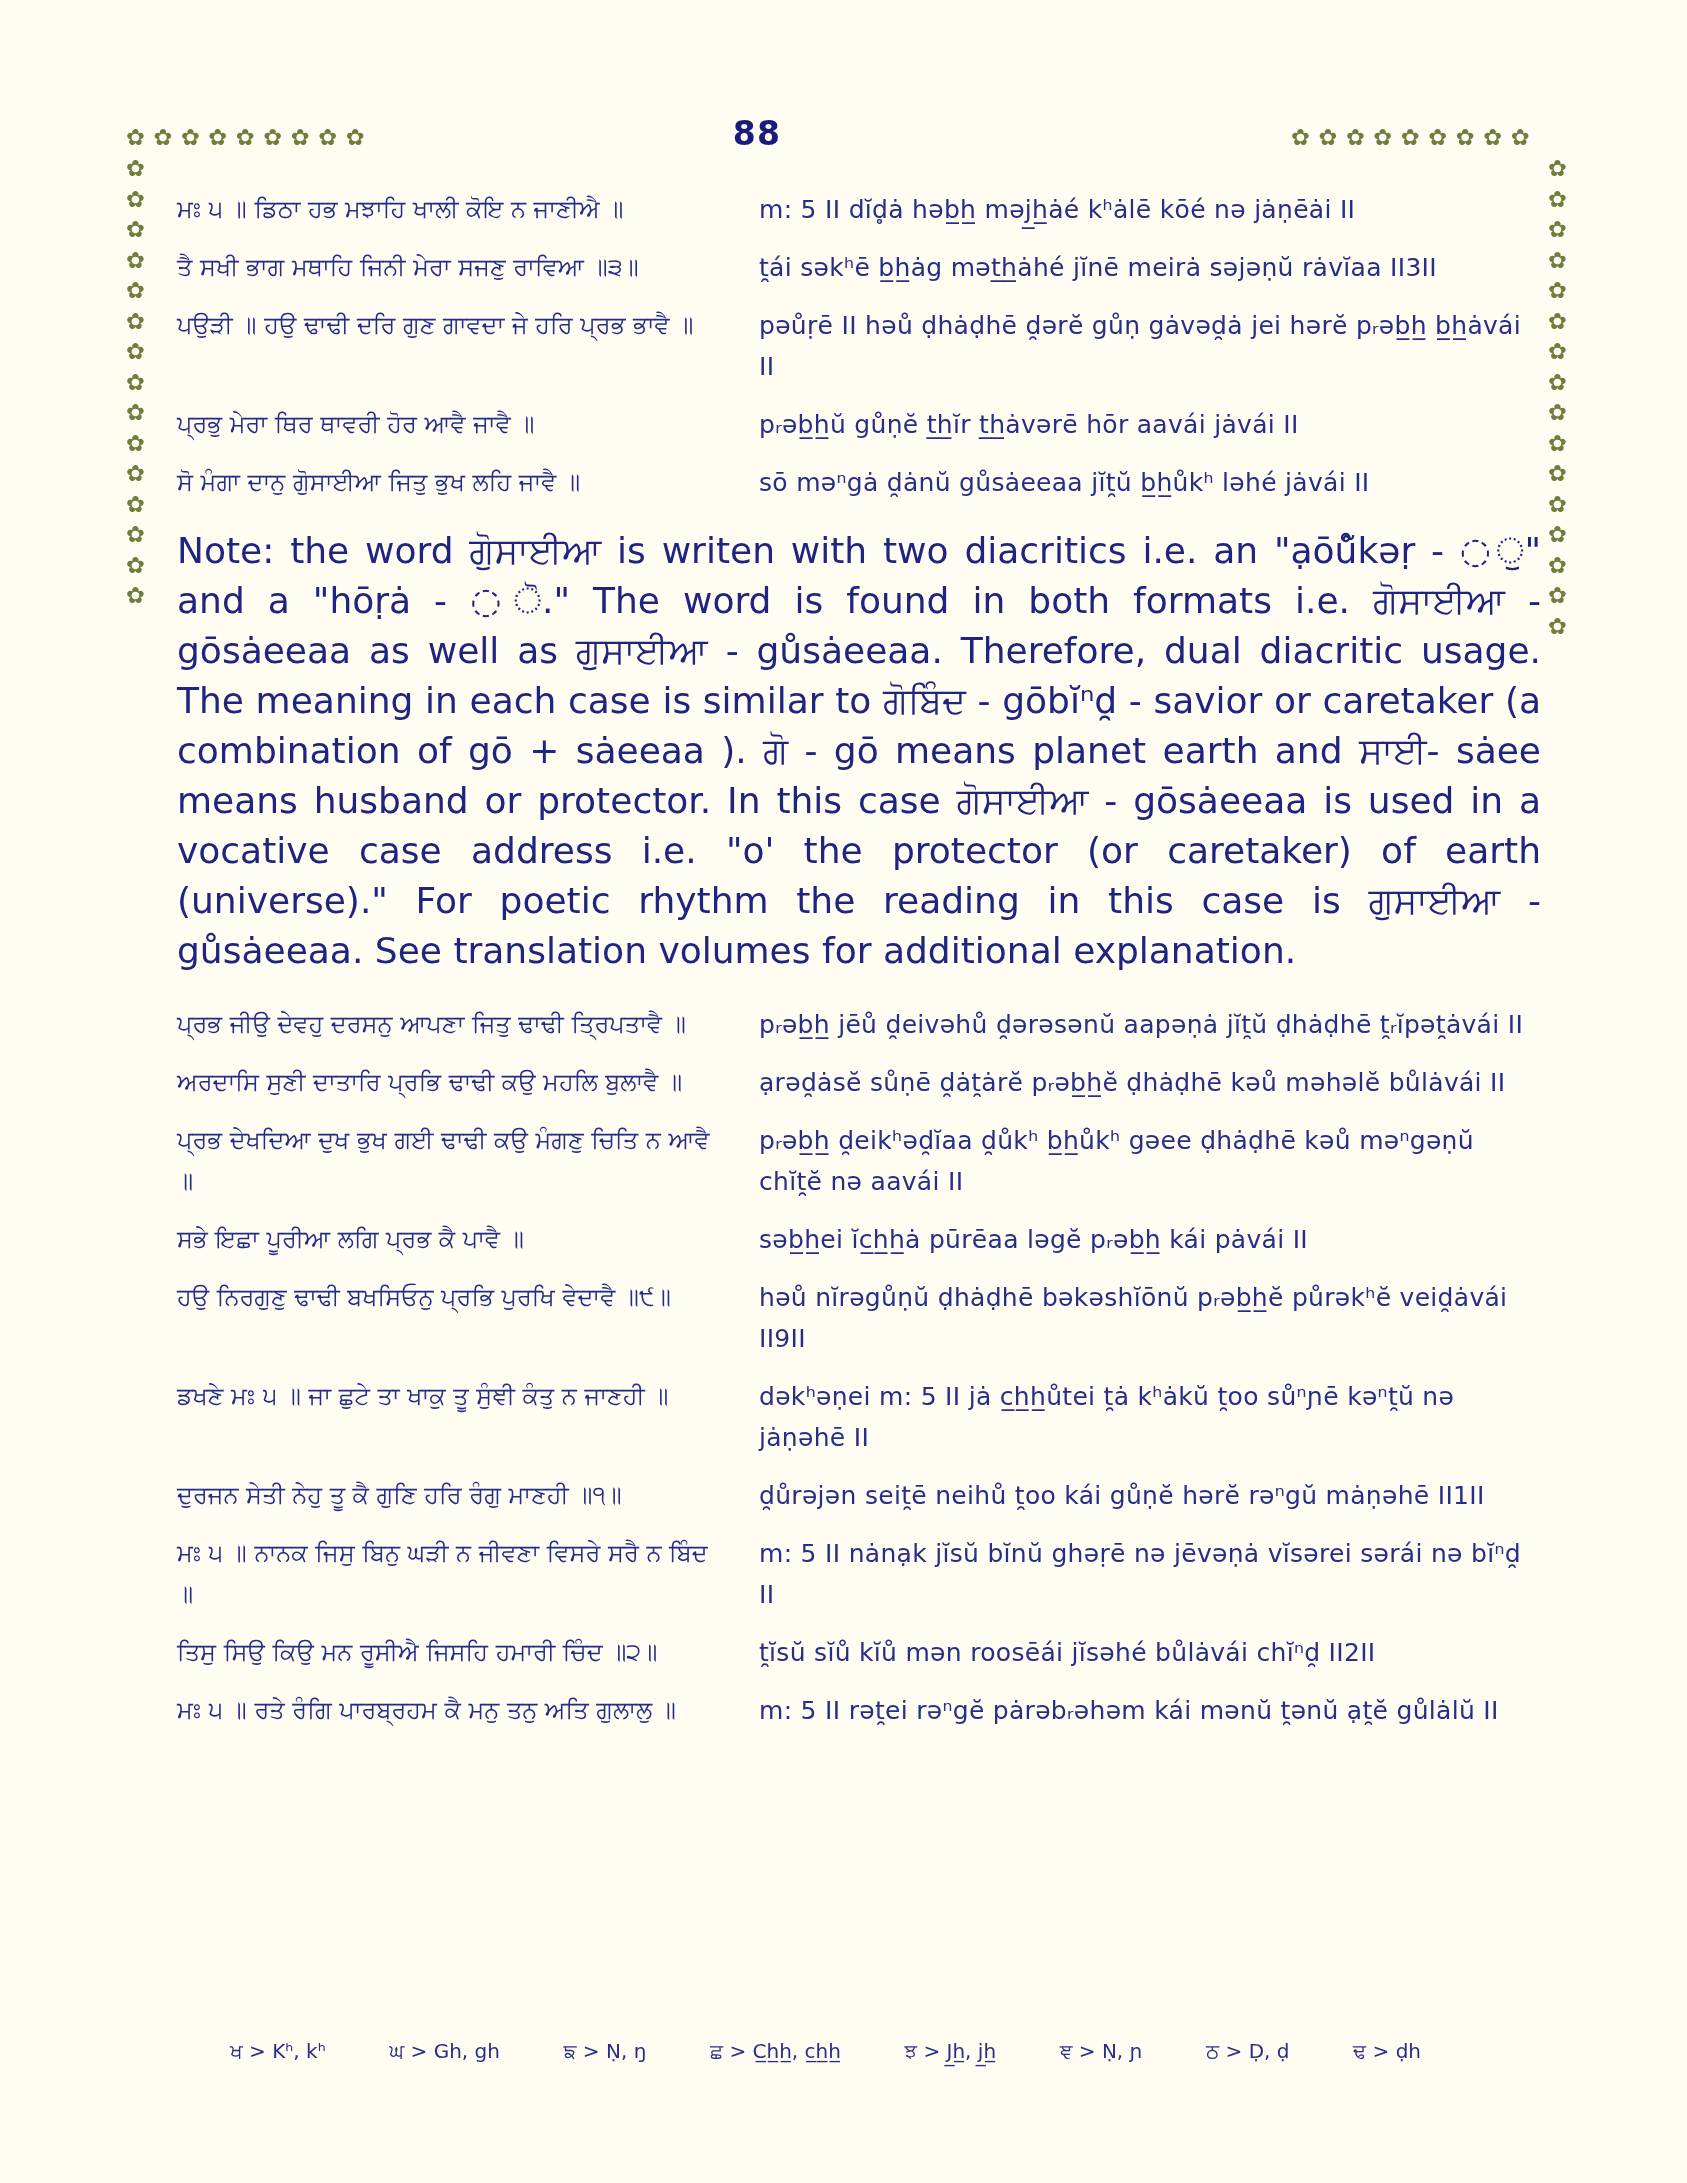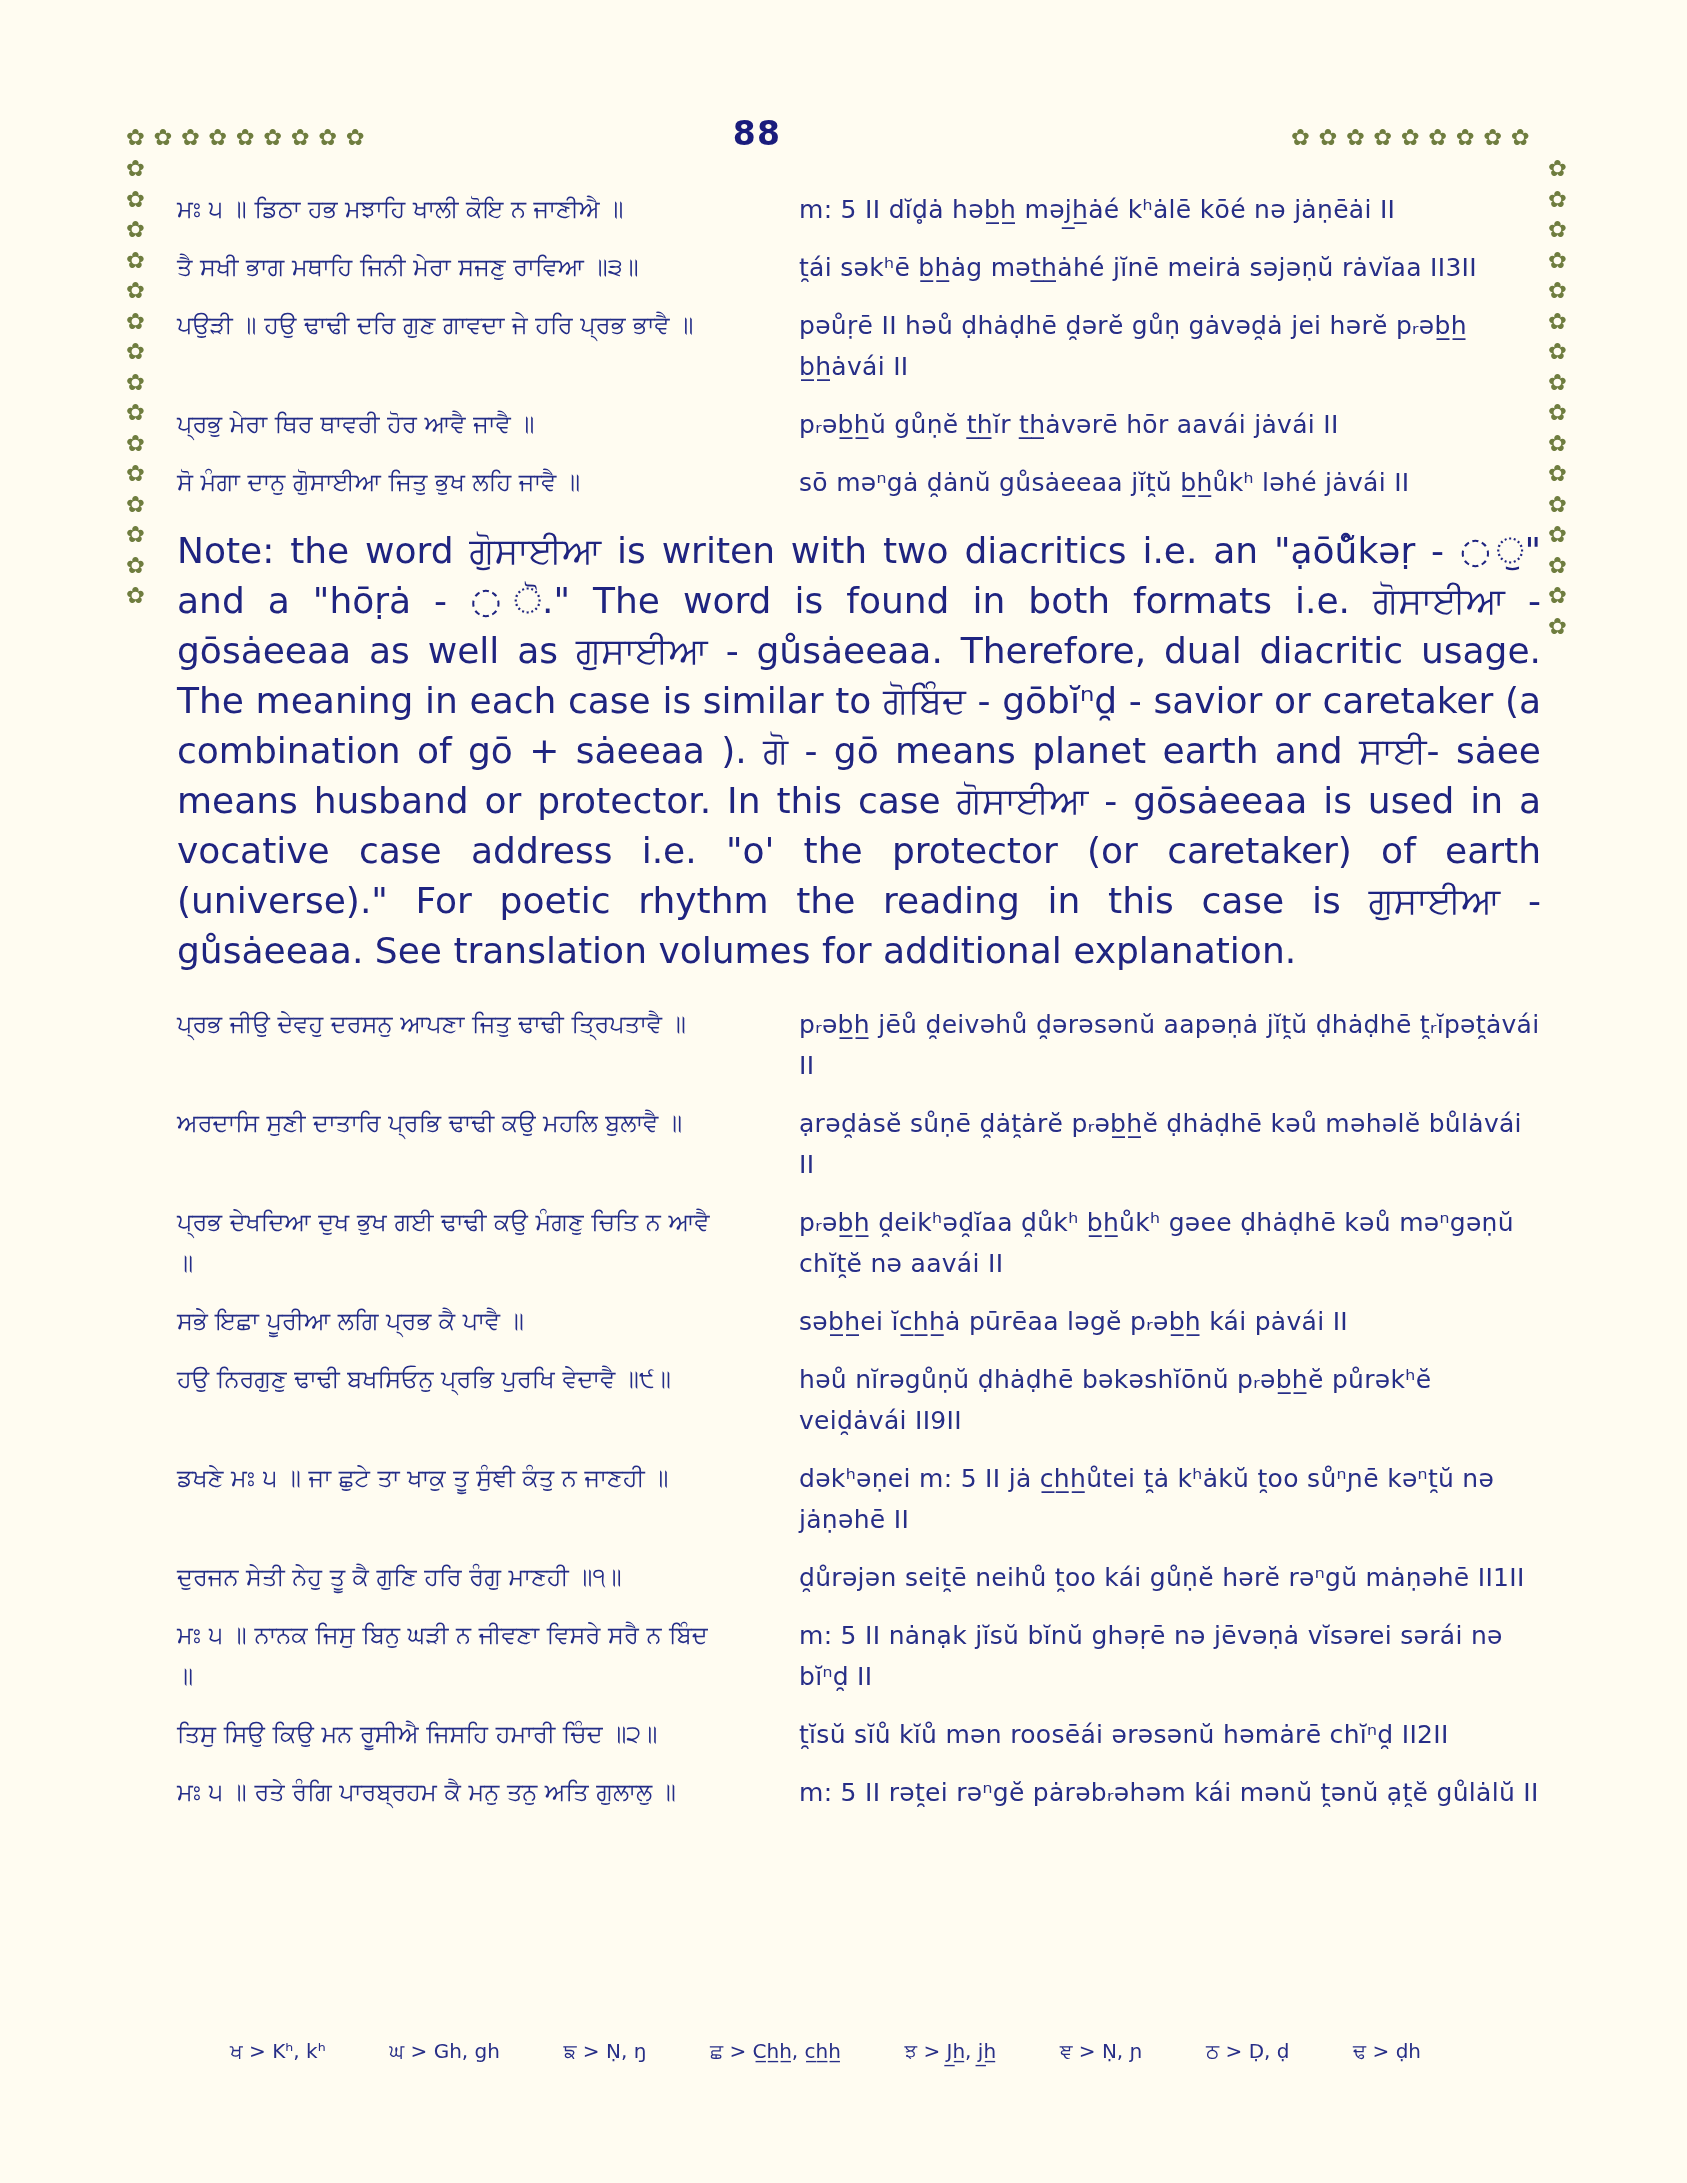--- a/index.html
+++ b/index.html
@@ -26,21 +26,21 @@
   .orn-col-right{left:1548px;}
   
   .content{position:absolute;left:177px;top:189px;width:1364px;}
   .vrow{display:flex;margin-bottom:17px;}
   .cg{
     width:582px;min-width:582px;box-sizing:border-box;padding-right:36px;
     font-size:24px;line-height:41px;color:#232C87;
   }
   .ct{
     width:782px;box-sizing:border-box;
-    font-size:25px;line-height:41px;color:#272E87;letter-spacing:0.3px;margin-left:40px;
+    font-size:25px;line-height:41px;color:#272E87;letter-spacing:0.3px;
   }
   .note{
     margin:22.5px 0 28px 0;
     font-size:36px;line-height:50px;text-align:justify;color:#1F2480;
   }
   
   .legend{
     position:absolute;left:230px;top:2039px;width:1191px;
     font-size:20px;color:#272E87;
   }
@@ -164,21 +164,21 @@
         <div class="vrow">
           <div class="cg">ਦੁਰਜਨ ਸੇਤੀ ਨੇਹੁ ਤੂ ਕੈ ਗੁਣਿ ਹਰਿ ਰੰਗੁ ਮਾਣਹੀ ॥੧॥</div>
           <div class="ct">d̯ůrəjən seit̯ē neihů t̯oo kái  gůṇĕ hərĕ rəⁿgŭ mȧṇəhē II1II</div>
         </div>
         <div class="vrow">
           <div class="cg">ਮਃ ੫ ॥ ਨਾਨਕ ਜਿਸੁ ਬਿਨੁ ਘੜੀ ਨ ਜੀਵਣਾ ਵਿਸਰੇ ਸਰੈ ਨ ਬਿੰਦ ॥</div>
           <div class="ct">m: 5 II nȧnạk jĭsŭ  bĭnŭ ghəṛē  nə jēvəṇȧ vĭsərei sərái  nə bĭⁿd̯ II</div>
         </div>
         <div class="vrow">
           <div class="cg">ਤਿਸੁ ਸਿਉ ਕਿਉ ਮਨ ਰੂਸੀਐ ਜਿਸਹਿ ਹਮਾਰੀ ਚਿੰਦ ॥੨॥</div>
-          <div class="ct">t̯ĭsŭ sĭů  kĭů mən roosēái ərəsənŭ həmȧrē  chĭⁿd̯ II2II</div>
+          <div class="ct">t̯ĭsŭ sĭů  kĭů mən roosēái jĭsəhé bůlȧvái  chĭⁿd̯ II2II</div>
         </div>
         <div class="vrow">
           <div class="cg">ਮਃ ੫ ॥ ਰਤੇ ਰੰਗਿ ਪਾਰਬ੍ਰਹਮ ਕੈ ਮਨੁ ਤਨੁ ਅਤਿ ਗੁਲਾਲੁ ॥</div>
           <div class="ct">m: 5 II rət̯ei  rəⁿgĕ  pȧrəbᵣəhəm  kái mənŭ t̯ənŭ ạt̯ĕ  gůlȧlŭ II</div>
         </div>
       </section>
   </div>
 
   <div class="legend">
     <div class="legend-row">

